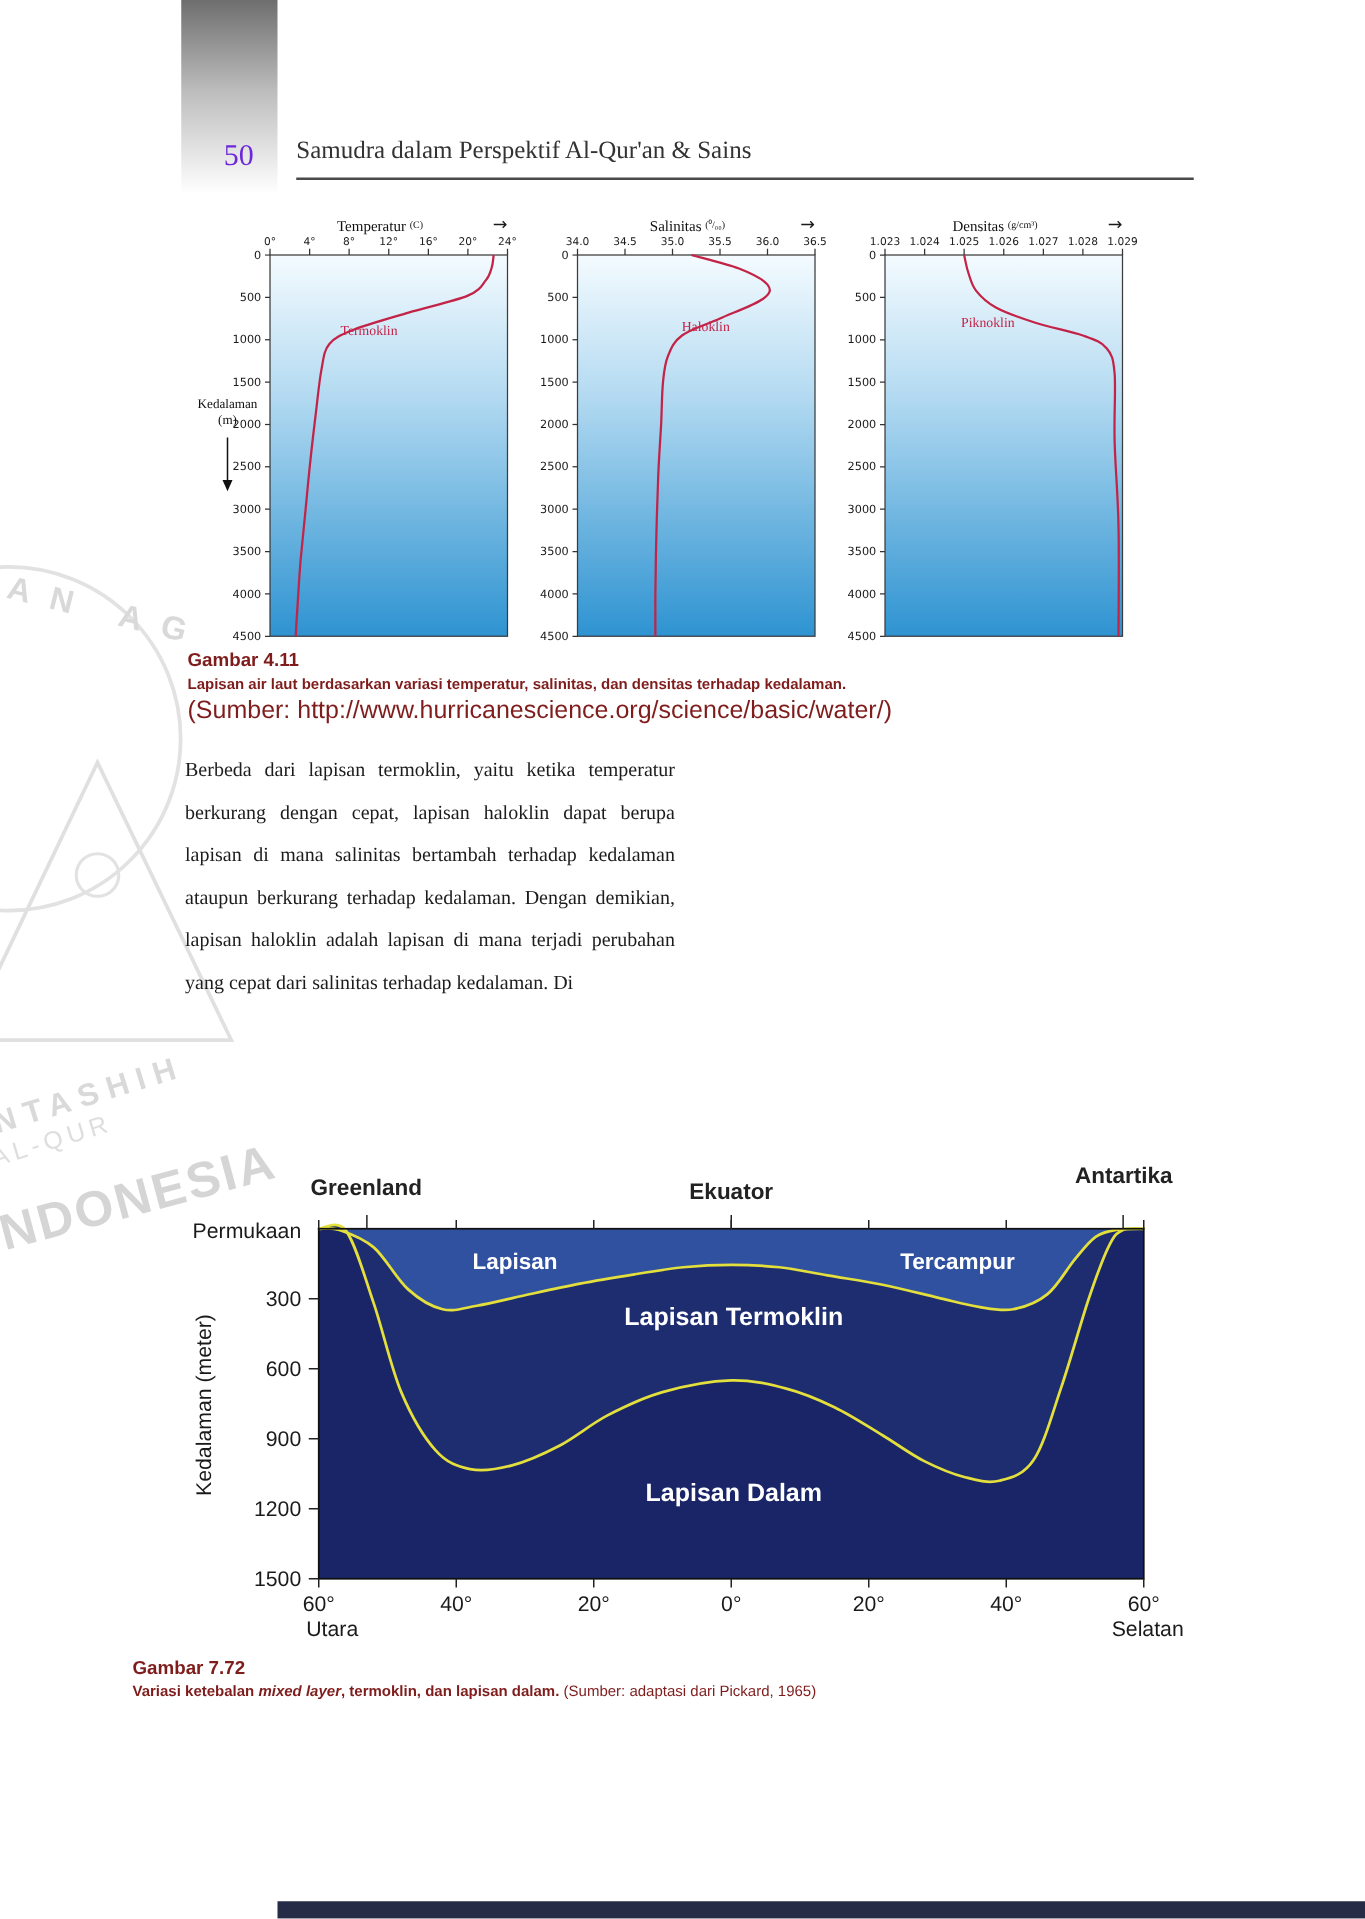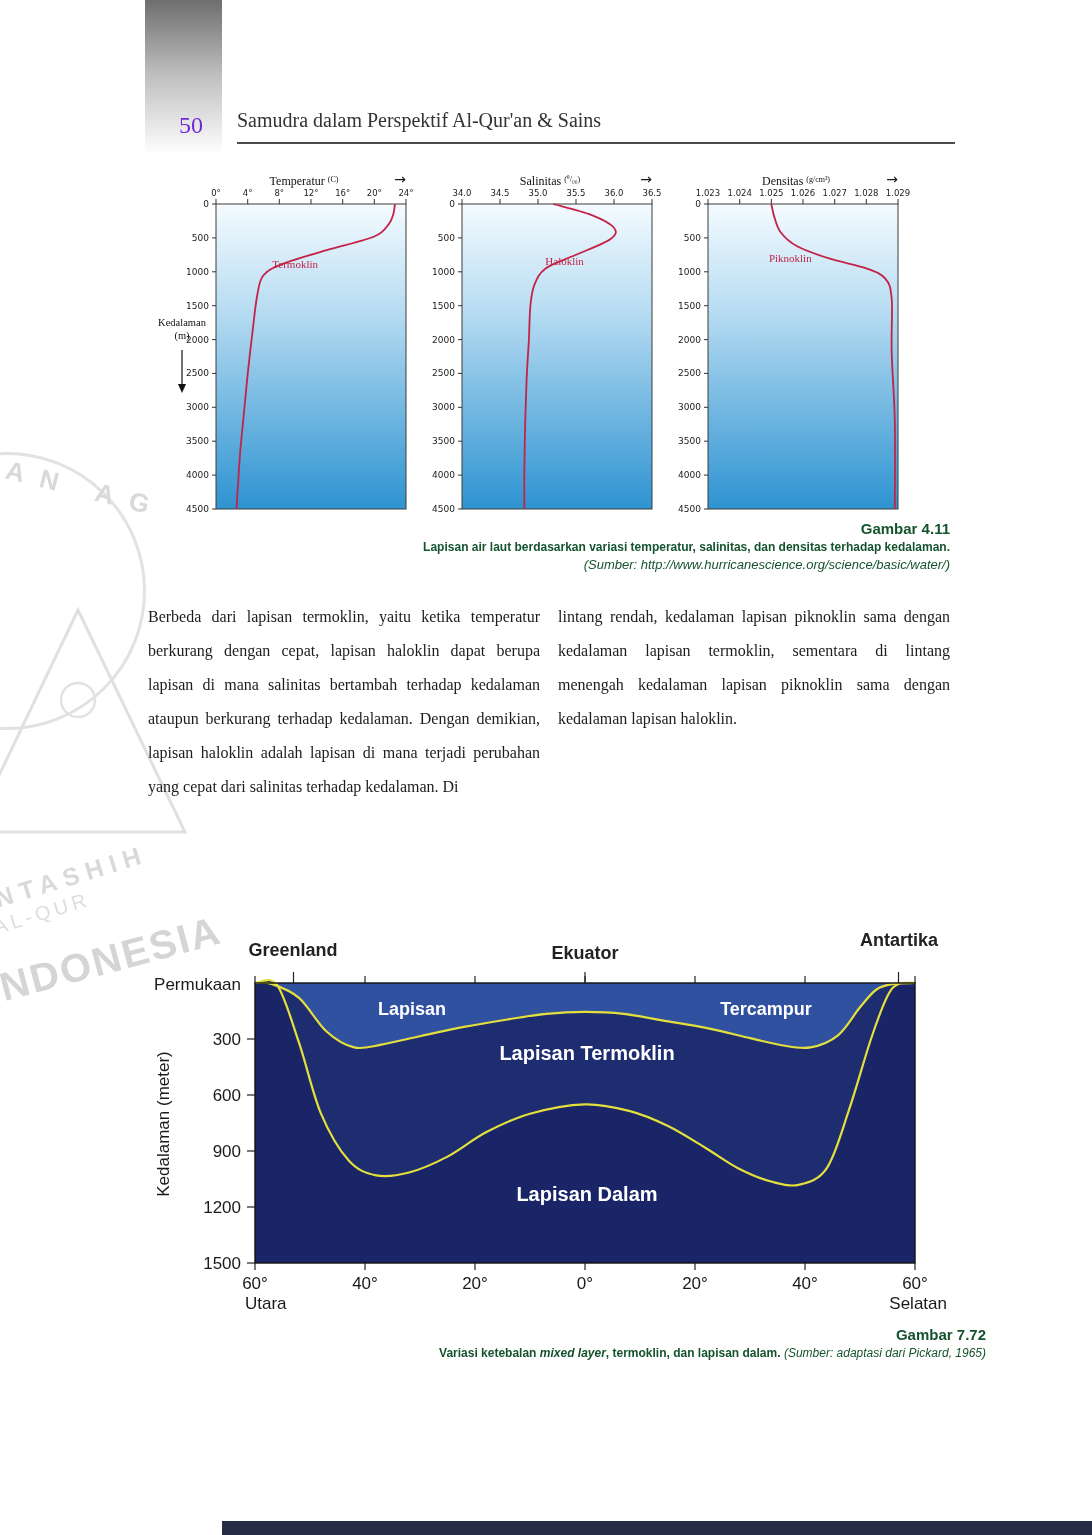--- a/index.html
+++ b/index.html
@@ -19,27 +19,27 @@
   .pagenum{position:absolute;left:167px;top:112px;font-size:24px;font-weight:normal;color:#6d28d9;z-index:2;margin-left:12px;}
   .htitle{position:absolute;left:237px;top:109px;font-size:20px;color:#333;z-index:2;}
   .hrule{position:absolute;left:237px;top:142px;width:718px;height:2px;background:#4a4a4a;z-index:2;}
   
   svg.profile{position:absolute;top:168px;z-index:2;}
   #pchart0{left:158px;} #pchart1{left:404px;} #pchart2{left:650px;}
   .ptick{font-family:"DejaVu Sans",sans-serif;fill:#1a1a1a;}
   .ptitle{font-family:"Liberation Serif",serif;fill:#111;}
   .pcurve-label{font-family:"Liberation Serif",serif;}
   
-  .cap{position:absolute;text-align:right;font-family:"Liberation Sans",sans-serif;color:#14532d;z-index:2;}
+  .cap{position:absolute;text-align:left;font-family:"Liberation Sans",sans-serif;color:#7f1d1d;z-index:2;}
   .cap411{left:150px;top:520px;width:800px;}
   .cap412{left:106px;top:1326px;width:880px;}
   .cap-title{font-weight:bold;font-size:15px;}
   .cap-body{font-weight:bold;font-size:12px;margin-top:3px;}
-  .cap-src{font-style:italic;font-weight:normal;font-size:13px;margin-top:3px;}
-  .cap-src-inline{font-style:italic;font-weight:normal;}
+  .cap-src{font-weight:normal;font-size:20px;margin-top:3px;}
+  .cap-src-inline{font-weight:normal;}
   
   .bodycol{position:absolute;top:600px;width:392px;font-size:16px;line-height:34px;text-align:justify;z-index:2;}
   .leftcol{left:148px;} .rightcol{left:558px;}
   .bodycol p{margin:0;}
   .rightcol .p2{text-indent:30px;}
   
   .schart{position:absolute;left:135px;top:928px;z-index:2;}
   .sbold{font:bold 18px "Liberation Sans",sans-serif;fill:#222;}
   .saxis{font:17px "Liberation Sans",sans-serif;fill:#1a1a1a;}
   .stick{font-family:"Liberation Sans",sans-serif;fill:#1a1a1a;}
@@ -219,21 +219,20 @@
   <div class="cap cap411">
     <div class="cap-title">Gambar 4.11</div>
     <div class="cap-body">Lapisan air laut berdasarkan variasi temperatur, salinitas, dan densitas terhadap kedalaman.</div>
     <div class="cap-src">(Sumber: http://www.hurricanescience.org/science/basic/water/)</div>
   </div>
 
   <div class="bodycol leftcol">
     <p>Berbeda dari lapisan termoklin, yaitu ketika temperatur berkurang dengan cepat, lapisan haloklin dapat berupa lapisan di mana salinitas bertambah terhadap kedalaman ataupun berkurang terhadap kedalaman. Dengan demikian, lapisan haloklin adalah lapisan di mana terjadi perubahan yang cepat dari salinitas terhadap kedalaman. Di</p>
   </div>
   <div class="bodycol rightcol">
-    <p>lintang rendah, kedalaman lapisan piknoklin sama dengan kedalaman lapisan termoklin, sementara di lintang menengah kedalaman lapisan piknoklin sama dengan kedalaman lapisan haloklin.</p>
   </div>
 
   <svg id="schart" class="schart" width="830" height="395">
     <g id="schart-plot">
         <rect x="120" y="55" width="660" height="280" fill="#192566"></rect>
         <path d="M120,55C123.7,55.3 134.7,46.9 142,56.9C149.3,66.8 156.7,93.3 164,114.7C171.3,136.2 177.8,166.1 186,185.7C194.3,205.3 204.3,222.1 213.5,232.3C222.7,242.6 230.9,245.2 241,247.3C251.1,249.3 262.1,247.6 274,244.5C285.9,241.4 299.7,235.3 312.5,228.6C325.3,221.9 337.3,211.5 351,204.3C364.8,197.2 378.5,190.3 395,185.7C411.5,181 433.5,176.8 450,176.3C466.5,175.9 480.3,179.3 494,182.9C507.8,186.4 519.7,191.6 532.5,197.8C545.3,204 559.1,213 571,220.2C582.9,227.4 593,235.1 604,240.7C615,246.3 626.9,251.2 637,253.8C647.1,256.4 655.3,258.9 664.5,256.6C673.7,254.3 683.8,252.2 692,239.8C700.3,227.4 706.7,203.4 714,181.9C721.3,160.5 729.6,130 736,111C742.4,92 747.9,77.2 752.5,68.1C757.1,58.9 758.9,58.1 763.5,55.9C768.1,53.8 777.3,55.2 780,55Z" fill="#1e2c70"></path>
         <path d="M120,55C122.8,55.2 129.2,53.4 136.5,55.9C143.8,58.4 154.8,62 164,69.9C173.2,77.9 182.3,95.3 191.5,103.5C200.7,111.8 209.8,117.2 219,119.4C228.2,121.6 235.5,118.5 246.5,116.6C257.5,114.7 271.3,111.2 285,108.2C298.8,105.2 314.3,101.7 329,98.9C343.7,96.1 359.3,93.6 373,91.4C386.8,89.2 398.7,87 411.5,85.8C424.3,84.6 437.2,83.9 450,83.9C462.8,83.9 475.7,84.4 488.5,85.8C501.3,87.2 513.3,90 527,92.3C540.8,94.7 556.3,96.8 571,99.8C585.7,102.8 602.2,107.1 615,110.1C627.8,113 637.9,116 648,117.5C658.1,119.1 666.3,121.1 675.5,119.4C684.7,117.7 694.8,114 703,107.3C711.3,100.6 718.6,86.9 725,79.3C731.4,71.6 736,65.4 741.5,61.5C747,57.6 751.6,57 758,55.9C764.4,54.8 776.3,55.2 780,55Z" fill="#30519f"></path>
         <path d="M120,55C123.7,55.3 134.7,46.9 142,56.9C149.3,66.8 156.7,93.3 164,114.7C171.3,136.2 177.8,166.1 186,185.7C194.3,205.3 204.3,222.1 213.5,232.3C222.7,242.6 230.9,245.2 241,247.3C251.1,249.3 262.1,247.6 274,244.5C285.9,241.4 299.7,235.3 312.5,228.6C325.3,221.9 337.3,211.5 351,204.3C364.8,197.2 378.5,190.3 395,185.7C411.5,181 433.5,176.8 450,176.3C466.5,175.9 480.3,179.3 494,182.9C507.8,186.4 519.7,191.6 532.5,197.8C545.3,204 559.1,213 571,220.2C582.9,227.4 593,235.1 604,240.7C615,246.3 626.9,251.2 637,253.8C647.1,256.4 655.3,258.9 664.5,256.6C673.7,254.3 683.8,252.2 692,239.8C700.3,227.4 706.7,203.4 714,181.9C721.3,160.5 729.6,130 736,111C742.4,92 747.9,77.2 752.5,68.1C757.1,58.9 758.9,58.1 763.5,55.9C768.1,53.8 777.3,55.2 780,55" fill="none" stroke="#e3df3c" stroke-width="2.2" stroke-linecap="round"></path>
         <path d="M120,55C122.8,55.2 129.2,53.4 136.5,55.9C143.8,58.4 154.8,62 164,69.9C173.2,77.9 182.3,95.3 191.5,103.5C200.7,111.8 209.8,117.2 219,119.4C228.2,121.6 235.5,118.5 246.5,116.6C257.5,114.7 271.3,111.2 285,108.2C298.8,105.2 314.3,101.7 329,98.9C343.7,96.1 359.3,93.6 373,91.4C386.8,89.2 398.7,87 411.5,85.8C424.3,84.6 437.2,83.9 450,83.9C462.8,83.9 475.7,84.4 488.5,85.8C501.3,87.2 513.3,90 527,92.3C540.8,94.7 556.3,96.8 571,99.8C585.7,102.8 602.2,107.1 615,110.1C627.8,113 637.9,116 648,117.5C658.1,119.1 666.3,121.1 675.5,119.4C684.7,117.7 694.8,114 703,107.3C711.3,100.6 718.6,86.9 725,79.3C731.4,71.6 736,65.4 741.5,61.5C747,57.6 751.6,57 758,55.9C764.4,54.8 776.3,55.2 780,55" fill="none" stroke="#e3df3c" stroke-width="2.2" stroke-linecap="round"></path>
         <rect x="120" y="55" width="660" height="280" fill="none" stroke="#101010" stroke-width="1.4"></rect>

